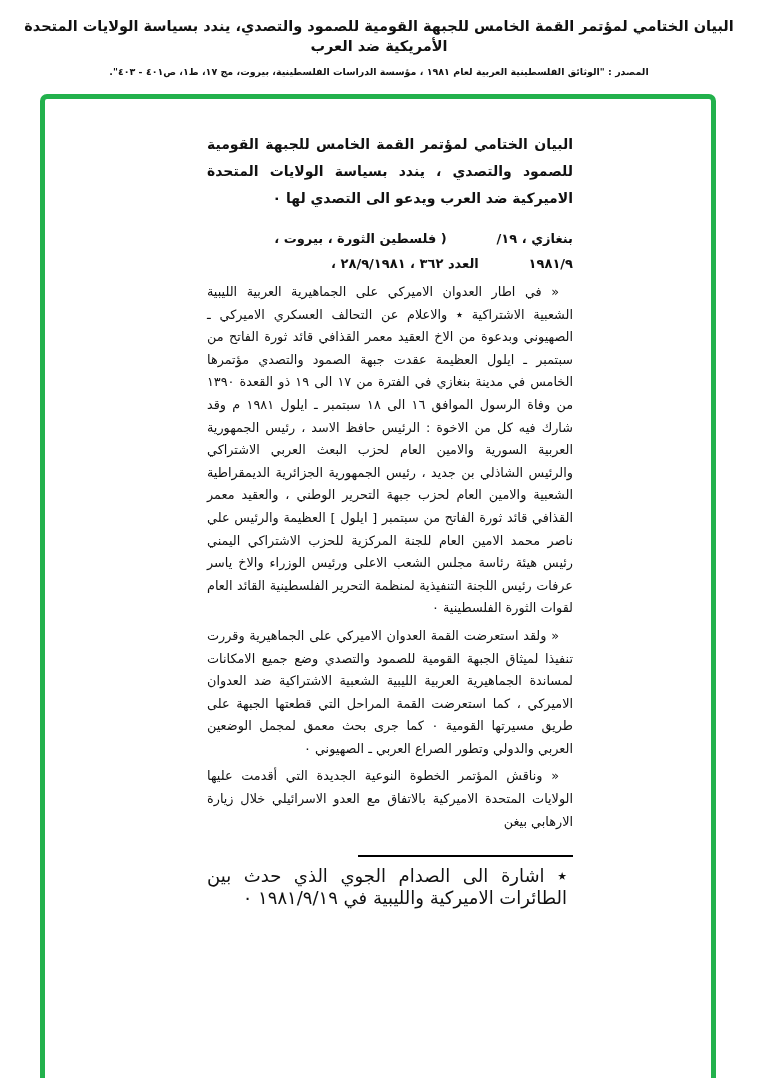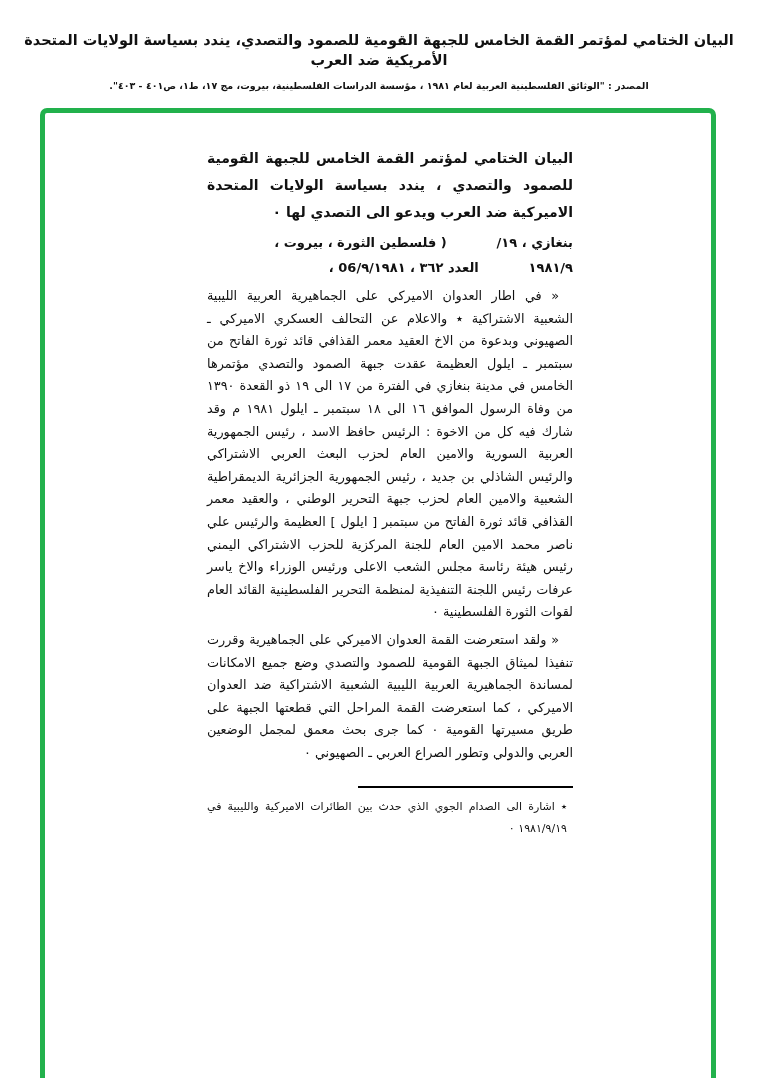--- a/index.html
+++ b/index.html
@@ -10,21 +10,21 @@
     background: #ffffff;
     font-family: "DejaVu Sans", sans-serif;
     color: var(--ink);
   }
   .page { width: 758px; min-height: 1078px; position: relative; }
 
   
   .top-header {
     direction: rtl;
     text-align: center;
-    padding: 30px 24px 0 24px;
+    padding: 16px 24px 0 24px;
   }
   .top-header .main-title {
     font-size: 14.5px;
     font-weight: bold;
     line-height: 20px;
   }
   .top-header .source-line {
     font-size: 9.5px;
     font-weight: bold;
     margin-top: 9px;
@@ -44,21 +44,21 @@
     padding: 32px 138px 0 162px;
     text-align: justify;
   }
   .doc-title {
     font-size: 14px;
     font-weight: bold;
     line-height: 27px;
     text-align: justify;
   }
   .citation {
-    margin-top: 4px;
+    margin-top: 14px;
     font-size: 13px;
     line-height: 25px;
     font-weight: bold;
   }
   .citation .cit-line { white-space: pre-wrap; }
   .paragraph {
     margin-top: 5px;
     font-size: 12.8px;
     line-height: 22.6px;
     text-indent: 14px;
@@ -68,21 +68,21 @@
     margin-top: 22px;
   }
   .footnote-rule {
     border: 0;
     border-top: 2px solid #000;
     width: 215px;
     margin: 0 0 8px auto; 
     margin-right: 0;
   }
   .footnote-text {
-    font-size: 11px;
+    font-size: 18px;
     line-height: 22px;
     padding-right: 6px;
   }
 
   .page-footer {
     text-align: center;
     margin-top: 12px;
     padding-bottom: 14px;
     font-size: 14px;
     font-weight: bold;
@@ -98,27 +98,28 @@
     <div class="source-line">المصدر : "الوثائق الفلسطينية العربية لعام ١٩٨١ ، مؤسسة الدراسات الفلسطينية، بيروت، مج ١٧، ط١، ص٤٠١ - ٤٠٣".</div>
   </div>
 
   <div class="doc-frame">
     <div class="doc-content">
 
       <div class="doc-title">البيان الختامي لمؤتمر القمة الخامس للجبهة القومية للصمود والتصدي ، يندد بسياسة الولايات المتحدة الاميركية ضد العرب ويدعو الى التصدي لها ٠</div>
 
       <div class="citation">
         <div class="cit-line">بنغازي ، ١٩/           ( فلسطين الثورة ، بيروت ،</div>
-        <div class="cit-line">١٩٨١/٩           العدد ٣٦٢ ، 06/٩/١٩٨١ ،</div>
+        <div class="cit-line">١٩٨١/٩           العدد ٣٦٢ ، ٢٨/٩/١٩٨١ ،</div>
       </div>
 
       <div class="paragraph">« في اطار العدوان الاميركي على الجماهيرية العربية الليبية الشعبية الاشتراكية ٭ والاعلام عن التحالف العسكري الاميركي ـ الصهيوني وبدعوة من الاخ العقيد معمر القذافي قائد ثورة الفاتح من سبتمبر ـ ايلول العظيمة عقدت جبهة الصمود والتصدي مؤتمرها الخامس في مدينة بنغازي في الفترة من ١٧ الى ١٩ ذو القعدة ١٣٩٠ من وفاة الرسول الموافق ١٦ الى ١٨ سبتمبر ـ ايلول ١٩٨١ م وقد شارك فيه كل من الاخوة : الرئيس حافظ الاسد ، رئيس الجمهورية العربية السورية والامين العام لحزب البعث العربي الاشتراكي والرئيس الشاذلي بن جديد ، رئيس الجمهورية الجزائرية الديمقراطية الشعبية والامين العام لحزب جبهة التحرير الوطني ، والعقيد معمر القذافي قائد ثورة الفاتح من سبتمبر [ ايلول ] العظيمة والرئيس علي ناصر محمد الامين العام للجنة المركزية للحزب الاشتراكي اليمني رئيس هيئة رئاسة مجلس الشعب الاعلى ورئيس الوزراء والاخ ياسر عرفات رئيس اللجنة التنفيذية لمنظمة التحرير الفلسطينية القائد العام لقوات الثورة الفلسطينية ٠</div>
 
       <div class="paragraph">« ولقد استعرضت القمة العدوان الاميركي على الجماهيرية وقررت تنفيذا لميثاق الجبهة القومية للصمود والتصدي وضع جميع الامكانات لمساندة الجماهيرية العربية الليبية الشعبية الاشتراكية ضد العدوان الاميركي ، كما استعرضت القمة المراحل التي قطعتها الجبهة على طريق مسيرتها القومية ٠ كما جرى بحث معمق لمجمل الوضعين العربي والدولي وتطور الصراع العربي ـ الصهيوني ٠</div>
 
+      <div class="paragraph">« وناقش المؤتمر الخطوة النوعية الجديدة التي أقدمت عليها الولايات المتحدة الاميركية بالاتفاق مع العدو الاسرائيلي خلال زيارة الارهابي بيغن</div>
 
       <div class="footnote-block">
         <hr class="footnote-rule">
         <div class="footnote-text">٭ اشارة الى الصدام الجوي الذي حدث بين الطائرات الاميركية والليبية في ١٩٨١/٩/١٩ ٠</div>
       </div>
 
     </div>
   </div>
 
   <div class="page-footer">

